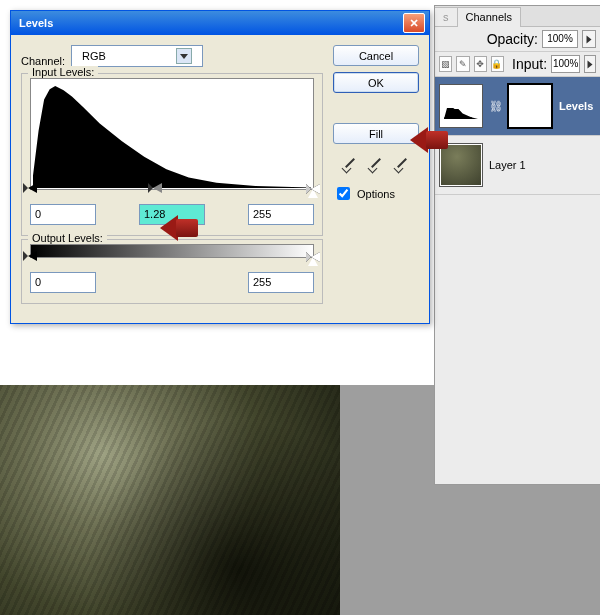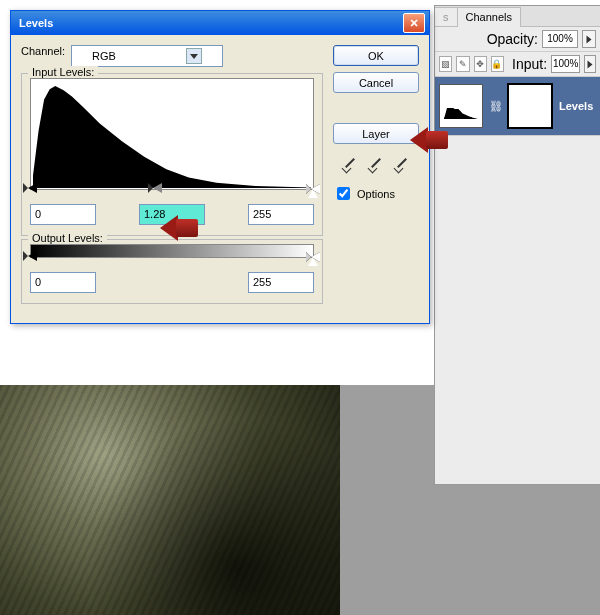--- a/index.html
+++ b/index.html
@@ -54,22 +54,22 @@
   .rightcol{width:86px;display:flex;flex-direction:column;gap:6px;align-items:stretch}
   .btn{height:21px;border:1px solid #7a98bd;background:linear-gradient(#fefefe,#e6eefb);border-radius:3px;font-family:inherit;font-size:11px}
   .btn.primary{border-color:#2f5fb7;box-shadow:0 0 0 1px #cde inset}
   .chk{display:flex;align-items:center;gap:4px;margin-top:4px}
   .eyedrops{display:flex;gap:8px;justify-content:center;margin-top:6px}
   .edrop{width:18px;height:18px;position:relative}
   .edrop::before{content:"";position:absolute;width:2px;height:12px;background:#333;left:8px;top:1px;transform:rotate(45deg)}
   .edrop::after{content:"";position:absolute;width:6px;height:6px;border:1px solid #333;border-top:none;border-right:none;left:2px;bottom:2px;transform:rotate(-45deg)}
   .group{border:1px solid #bbb;padding:0 8px 10px;position:relative;margin-bottom:3px}
   .group>.glabel{position:absolute;top:-8px;left:6px;background:#ece9d8;padding:0 4px}
-  .chanrow{display:flex;align-items:flex-start;gap:6px;margin-bottom:6px}
-  .select{width:110px;height:20px;border:1px solid #7a98bd;background:#fff;display:flex;align-items:center;padding:0 20px;justify-content:space-between}
+  .chanrow{display:flex;align-items:flex-end;gap:6px;margin-bottom:6px}
+  .select{width:110px;height:20px;border:1px solid #7a98bd;background:#fff;display:flex;align-items:center;padding:0 10px;justify-content:space-between}
   .select .arrow{width:14px;height:14px;background:#dbe6f6;border:1px solid #8aa;display:flex;align-items:center;justify-content:center}
   .select .arrow::after{content:"";border-left:4px solid transparent;border-right:4px solid transparent;border-top:5px solid #333}
   .hist{height:110px;border:1px solid #888;background:#fff;position:relative;margin:4px 0 2px}
   .hist .curve{position:absolute;left:2px;right:2px;bottom:1px;height:104px;
     background:#000;
     clip-path:polygon(0% 100%,0% 88%,2% 45%,4% 15%,6% 5%,8% 2%,11% 6%,14% 12%,18% 22%,24% 38%,32% 55%,40% 70%,48% 82%,56% 90%,66% 95%,80% 98%,100% 99.5%,100% 100%)}
   .track{height:6px;position:relative;margin:0 2px}
   .track .tri{position:absolute;top:-4px;width:0;height:0;border-left:5px solid transparent;border-right:5px solid transparent;border:none;background:none}
   .tri.b{left:-2px}.tri.b::after{content:"";display:block;border-left:5px solid transparent;border-right:5px solid transparent;border-bottom:9px solid #000}
   .tri.g{left:44%}.tri.g::after{content:"";display:block;border-left:5px solid transparent;border-right:5px solid transparent;border-bottom:9px solid #888}
@@ -115,20 +115,24 @@
     <div class="fillbox">100%</div>
     <div class="tri"></div>
   </div>
   <div class="layersList">
     <div class="layer sel">
       <div class="thumb levels"></div>
       <div class="link">⛓</div>
       <div class="mask"></div>
       <span style="font-weight:bold">Levels</span>
     </div>
+    <div class="layer">
+      <div class="thumb tex"></div>
+      <span>Layer 1</span>
+    </div>
   </div>
 </div>
 
 <div class="dlg">
   <div class="titlebar">
     <span class="t">Levels</span>
     <div class="closebtn">
       <span>✕</span>
     </div>
   </div>
@@ -167,25 +171,25 @@
           <div class="tri w"></div>
         </div>
         <div class="numrow">
           <div class="num">0</div>
           <div class="spacer"></div>
           <div class="num">255</div>
         </div>
       </div>
     </div>
     <div class="rightcol">
+      <button class="btn">Cancel</button>
       <button class="btn primary">OK</button>
-      <button class="btn">Cancel</button>
       <div style="height:6px"></div>
       <div style="height:6px"></div>
-      <button class="btn">Layer</button>
+      <button class="btn">Fill</button>
       <div class="eyedrops">
         <div class="edrop"></div>
         <div class="edrop"></div>
         <div class="edrop"></div>
       </div>
       <label class="chk">
         <input type="checkbox" checked="" style="">
         <span>Options</span>
       </label>
     </div>

